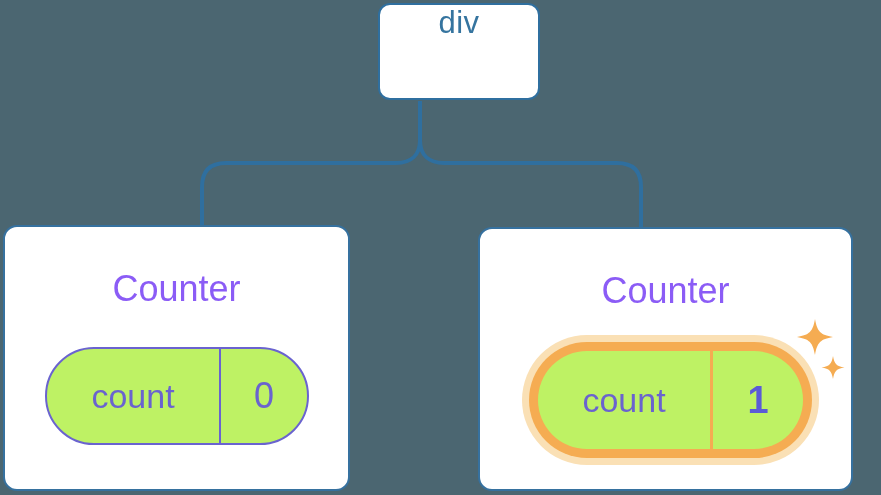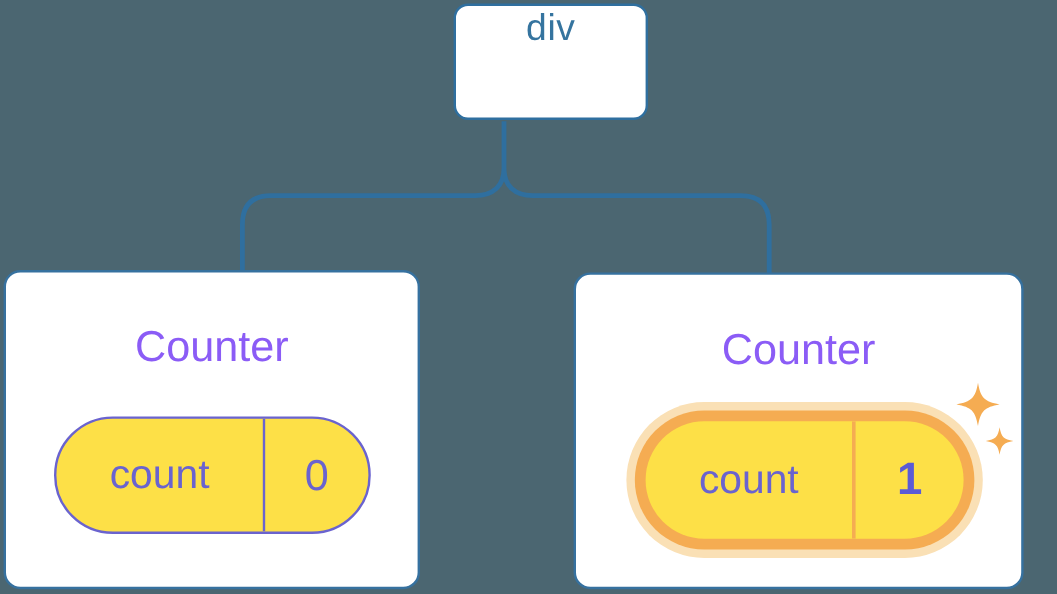--- a/index.html
+++ b/index.html
@@ -56,21 +56,21 @@
     text-align: center;
     color: #8b5cf6;
     font-size: 36px;
     font-weight: 500;
     line-height: 1;
   }
   
   .pill {
     display: flex;
     box-sizing: border-box;
-    background: #fde047;
+    background: #bef264;
   }
   .pill-plain {
     position: absolute;
     left: 40px; top: 120px;
     width: 264px; height: 98px;
     border: 2.5px solid #6A63CF;
     border-radius: 49px;
     overflow: hidden;
   }
   .pill-key {

